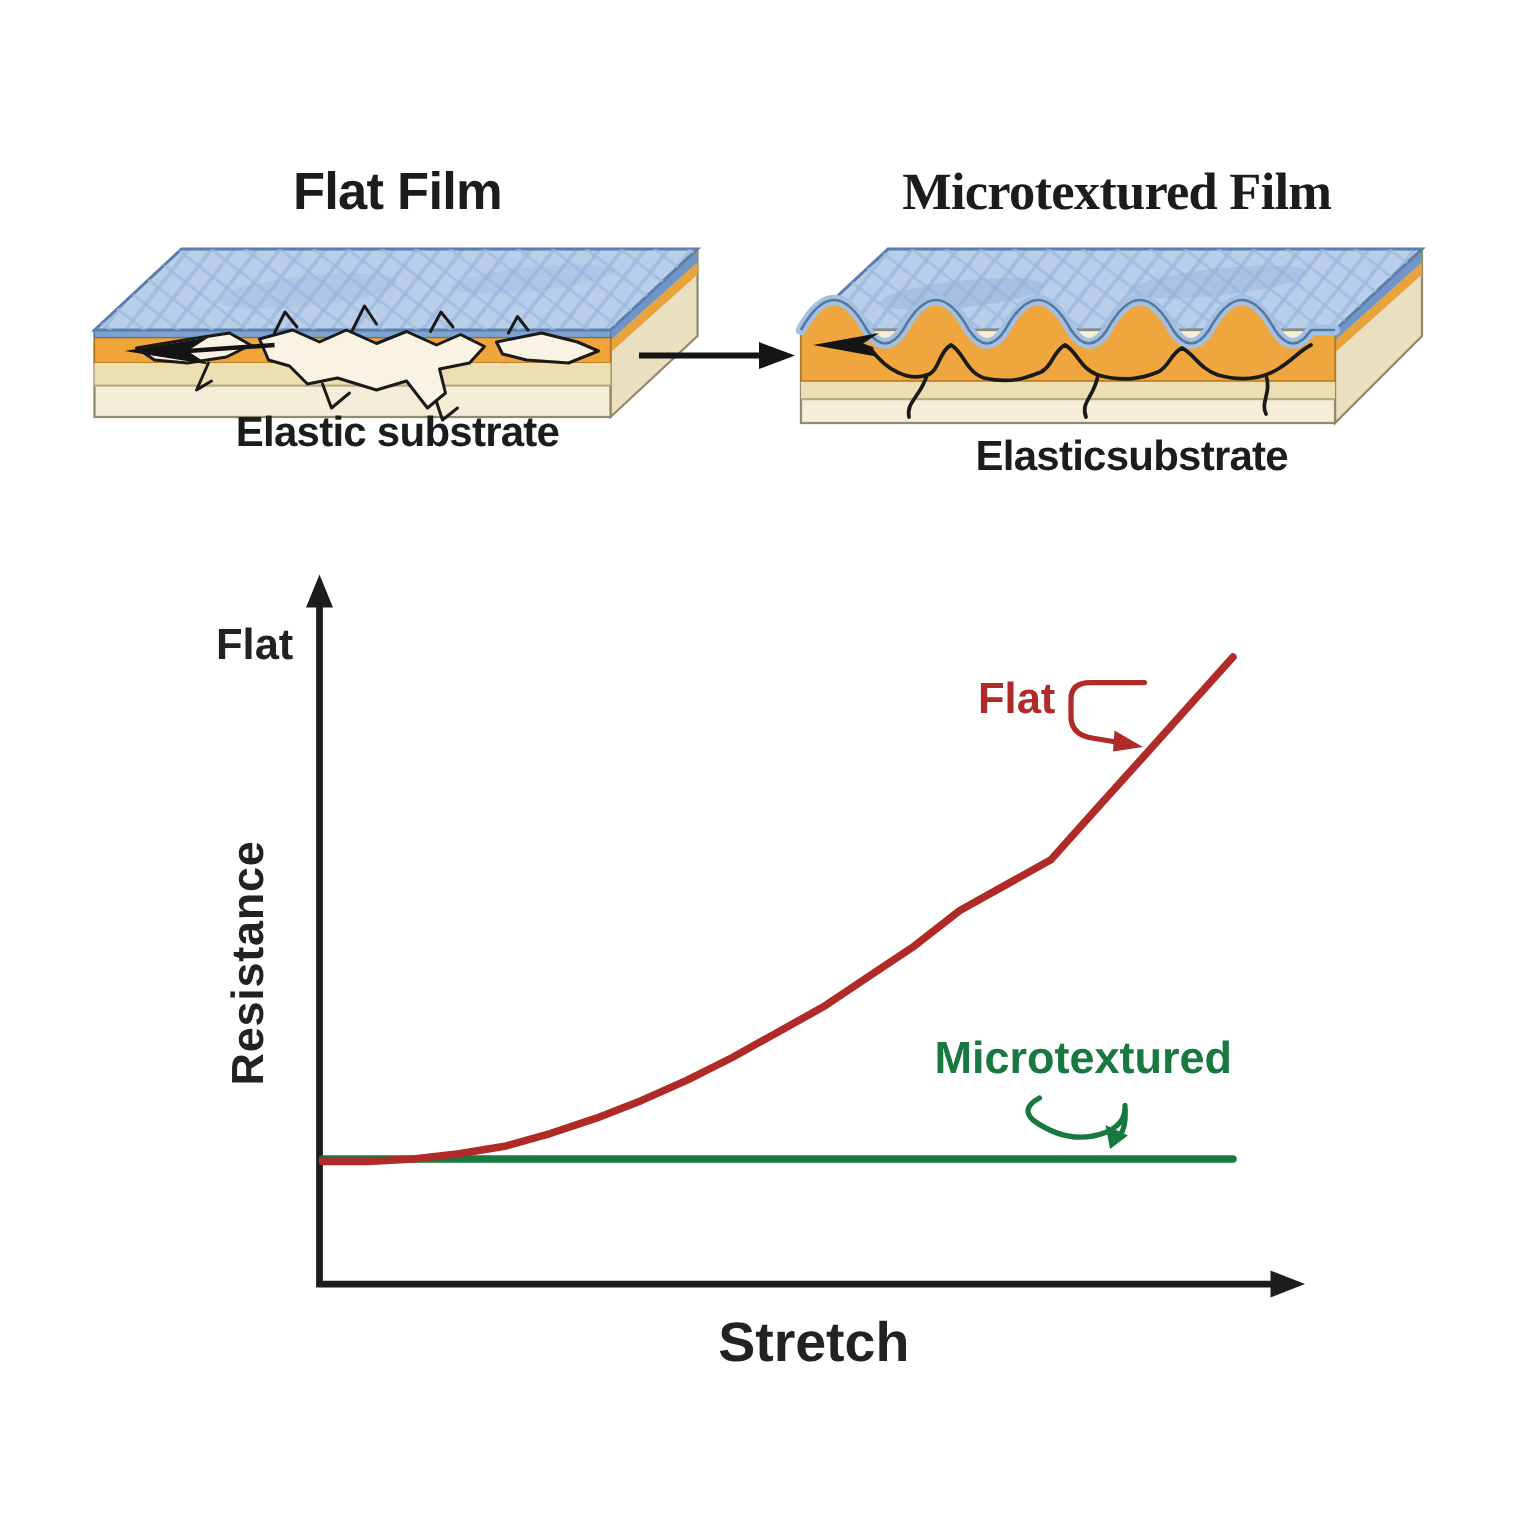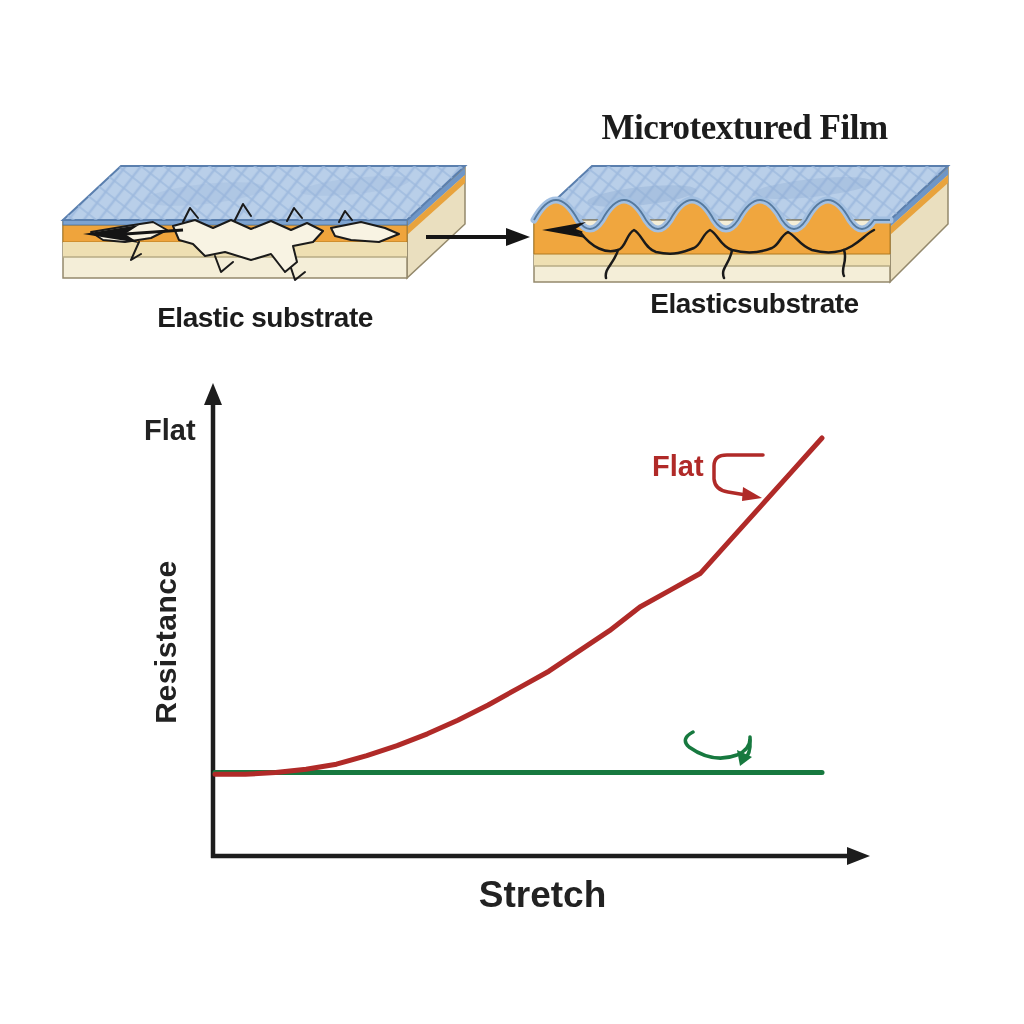--- a/index.html
+++ b/index.html
@@ -21,20 +21,21 @@
   }
   .x-axis-label{left:215px;width:655px;top:874px;text-align:center;font-size:37px;font-weight:600;color:#222;}
   .series-label{font-size:29px;font-weight:700;white-space:nowrap;}
   svg{display:block;}
 </style>
 </head>
 <body>
 
 <div class="stage">
 
+  <div class="abs panel-title" style="left:55px;top:108px;width:420px;">Flat Film</div>
   <div class="abs panel-title" style="left:522px;top:108px;width:445px;font-family:Liberation Serif, serif;">Microtextured Film</div>
 
   <svg class="abs" style="left:55px;top:156px;" width="420" height="132" viewBox="0 0 420 132">
     <defs>
       <pattern id="hA1" width="12" height="12" patternUnits="userSpaceOnUse" patternTransform="rotate(38)">
         <rect width="12" height="12" fill="#b9cfe9"></rect>
         <line x1="2" y1="0" x2="2" y2="12" stroke="#a2bde0" stroke-width="2.5"></line>
       </pattern>
       <pattern id="hA2" width="14" height="14" patternUnits="userSpaceOnUse" patternTransform="rotate(-52)">
         <rect width="14" height="14" fill="none"></rect>
@@ -130,21 +131,21 @@
       <path d="M210,94 C208,108 198,112 202,122"></path>
       <path d="M322,94 C326,106 318,112 322,120"></path>
     </g>
 
     <g>
       <polygon points="20,74 64,66 52,74 64,82" fill="#141414"></polygon>
       <line x1="52" y1="74" x2="60" y2="77" stroke="#141414" stroke-width="3"></line>
     </g>
   </svg>
 
-  <div class="abs panel-caption" style="left:55px;top:302px;width:420px;">Elastic substrate</div>
+  <div class="abs panel-caption" style="left:55px;top:272px;width:420px;">Elastic substrate</div>
   <div class="abs panel-caption" style="left:532px;top:288px;width:445px;">Elasticsubstrate</div>
 
   <svg class="abs" style="left:0;top:0;" width="1024" height="1024" viewBox="0 0 1024 1024">
 
     <line x1="213" y1="858" x2="213" y2="394" stroke="#1d1d1d" stroke-width="4.5"></line>
     <polygon points="213,383 204,405 222,405" fill="#1d1d1d"></polygon>
     <line x1="211" y1="856" x2="850" y2="856" stroke="#1d1d1d" stroke-width="4.5"></line>
     <polygon points="870,856 847,847 847,865" fill="#1d1d1d"></polygon>
 
     <polyline points="215.0,772.6 822.0,772.6" fill="none" stroke-width="5" stroke-linecap="round" stroke-linejoin="round" stroke="#17793f"></polyline>
@@ -159,14 +160,15 @@
       <path d="M693,732 Q680,739 689,747 Q713,764 737,755 Q751,749 750,737" fill="none" stroke-width="3.5" stroke-linecap="round" stroke="#17793f"></path>
       <path d="M750,740 Q751,754 744,760" fill="none" stroke-width="3.5" stroke-linecap="round" stroke="#17793f"></path>
       <polygon points="740,766 737,750 752,757" fill="#17793f"></polygon>
     </g>
   </svg>
 
   <div class="abs axis-extra-label" style="left:144px;top:414px;">Flat</div>
   <div class="abs y-axis-label">Resistance</div>
   <div class="abs x-axis-label">Stretch</div>
   <div class="abs series-label" style="left: 652px; top: 450px; color: rgb(176, 42, 40);">Flat</div>
+  <div class="abs series-label" style="left: 623px; top: 689px; font-size: 30px; color: rgb(23, 121, 63);">Microtextured</div>
 
 </div>
 
 </body></html>

